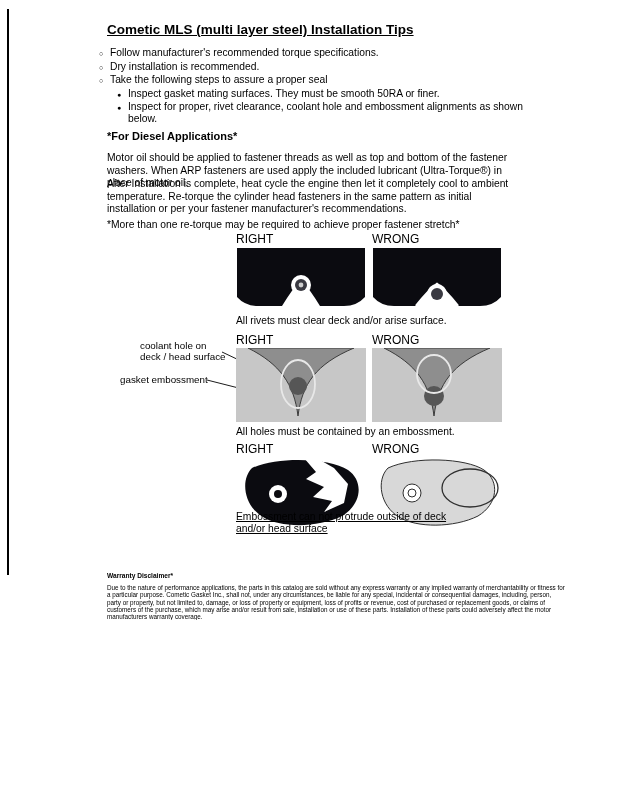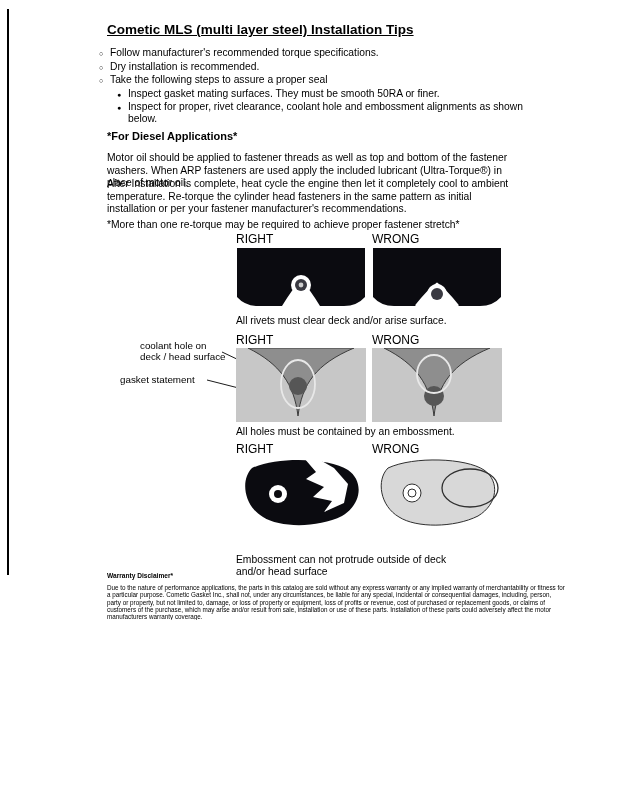--- a/index.html
+++ b/index.html
@@ -71,21 +71,21 @@
       <path d="M44,59 Q56,44 65,37 Q74,44 86,59" fill="none" stroke="#ffffff" stroke-width="2.5"></path>
     </svg>
   </div>
   <div class="abs dg-cap" style="left:236px; top:315px; width:270px;">All rivets must clear deck and/or arise surface.</div>
 
   <div class="abs dg-head" style="left:236px; top:333px;">RIGHT</div>
   <div class="abs dg-head" style="left:372px; top:333px;">WRONG</div>
 
   <div class="abs dg-label pre" style="left:140px; top:341px; width:95px;">coolant hole on
 deck / head surface</div>
-  <div class="abs dg-label" style="left:120px; top:375px; width:100px;">gasket statement</div>
+  <div class="abs dg-label" style="left:120px; top:375px; width:100px;">gasket embossment</div>
 
   <svg class="abs" style="left:118px; top:336px;" width="260" height="100" viewBox="0 0 260 100">
     <line x1="104" y1="16" x2="180" y2="52" stroke="#000" stroke-width="0.9"></line>
     <line x1="89" y1="44" x2="168" y2="64" stroke="#000" stroke-width="0.9"></line>
   </svg>
 
   <div class="abs dg-panel" style="left:236px; top:348px;">
     <svg width="130" height="74" viewBox="0 0 130 74">
       <rect x="0" y="0" width="130" height="74" fill="#c7c7c7"></rect>
       <path d="M12,0 C44,16 58,36 62,68 C66,36 80,16 118,0 Z" fill="#8e8e8e" stroke="#3c3c3c" stroke-width="1"></path>
@@ -115,21 +115,21 @@
     </svg>
   </div>
   <div class="abs dg-panel" style="left:372px; top:456px;">
     <svg width="130" height="72" viewBox="0 0 130 72">
       <path d="M16,12 C42,0 94,2 112,14 C128,25 126,48 106,60 C82,72 44,72 27,61 C8,50 4,24 16,12 Z" fill="#d8d8d8" stroke="#2f2f2f" stroke-width="1"></path>
       <circle cx="40" cy="37" r="9" fill="#ffffff" stroke="#2f2f2f" stroke-width="1"></circle>
       <circle cx="40" cy="37" r="4" fill="none" stroke="#2f2f2f" stroke-width="1"></circle>
       <ellipse cx="98" cy="32" rx="28" ry="19" fill="none" stroke="#2f2f2f" stroke-width="1.3"></ellipse>
     </svg>
   </div>
-  <div class="abs dg-cap pre" style="left:236px; top:554px; width:270px;">Embossment can not protrude outside of deck
+  <div class="abs dg-cap pre" style="left:236px; top:511px; width:270px;text-decoration:underline;">Embossment can not protrude outside of deck
 and/or head surface</div>
 
   <div class="abs legal" style="left:107px; top:572px;">
     <div class="legal-head">Warranty Disclaimer*</div>
     <p class="pre">Due to the nature of performance applications, the parts in this catalog are sold without any express warranty or any implied warranty of merchantability or fitness for a particular purpose.  Cometic Gasket Inc., shall not, under any circumstances, be liable for any special, incidental or consequential damages, including, person, party or property, but not limited to, damage, or loss of property or equipment, loss of profits or revenue, cost of purchased or replacement goods, or claims of customers of the purchase, which may arise and/or result from sale, installation or use of these parts.  Installation of these parts could adversely affect the motor manufacturers warranty coverage.</p>
     <p class="pre">VENUE-The agreed upon venue, in the event of dispute whatsoever between the parties, whether instituted by either party, including, but not limited to, contract terms, payment terms, delivery, type, defects, sufficiency of product, shall be the Court of Common Pleas, Lake County, Ohio or the Painesville Municipal Court, Lake County, Ohio, depending on the amount in controversy.
 This agreement shall be governed by and construed under the laws of the State of Ohio.</p>
     <p class="pre">All prices and terms are subject to change without notice.</p>
     <p class="pre">Terms COD- Secured with a completed dealer/jobber application on File, COD-Company check with a current credit card number on file.  Open accounts may be established by well rated firms.  A credit application is available upon request.  Open accounts are due payable Net 30 days from date of invoice.  No statement will be sent.  If an account becomes 60 or more days past due, it is subject to being placed on credit hold.  No orders will be shipped or new orders accepted until past due balance is paid.  If an account becomes 90 or more days past due, it is subject to being placed for collections.  All costs of collection are the responsibility of the customer, including attorney fees, court costs, and other expenses of litigation.</p>
     <p class="pre">Returns- Authorized (RGA) must be obtained in advance on all returns.  A packing slip or invoice number must accompany the merchandise.  No returns after 30 days from invoice date.  All returns are subject to a 25% restocking charge.  All custom designed and custom manufactured gaskets are non-returnable.</p>

